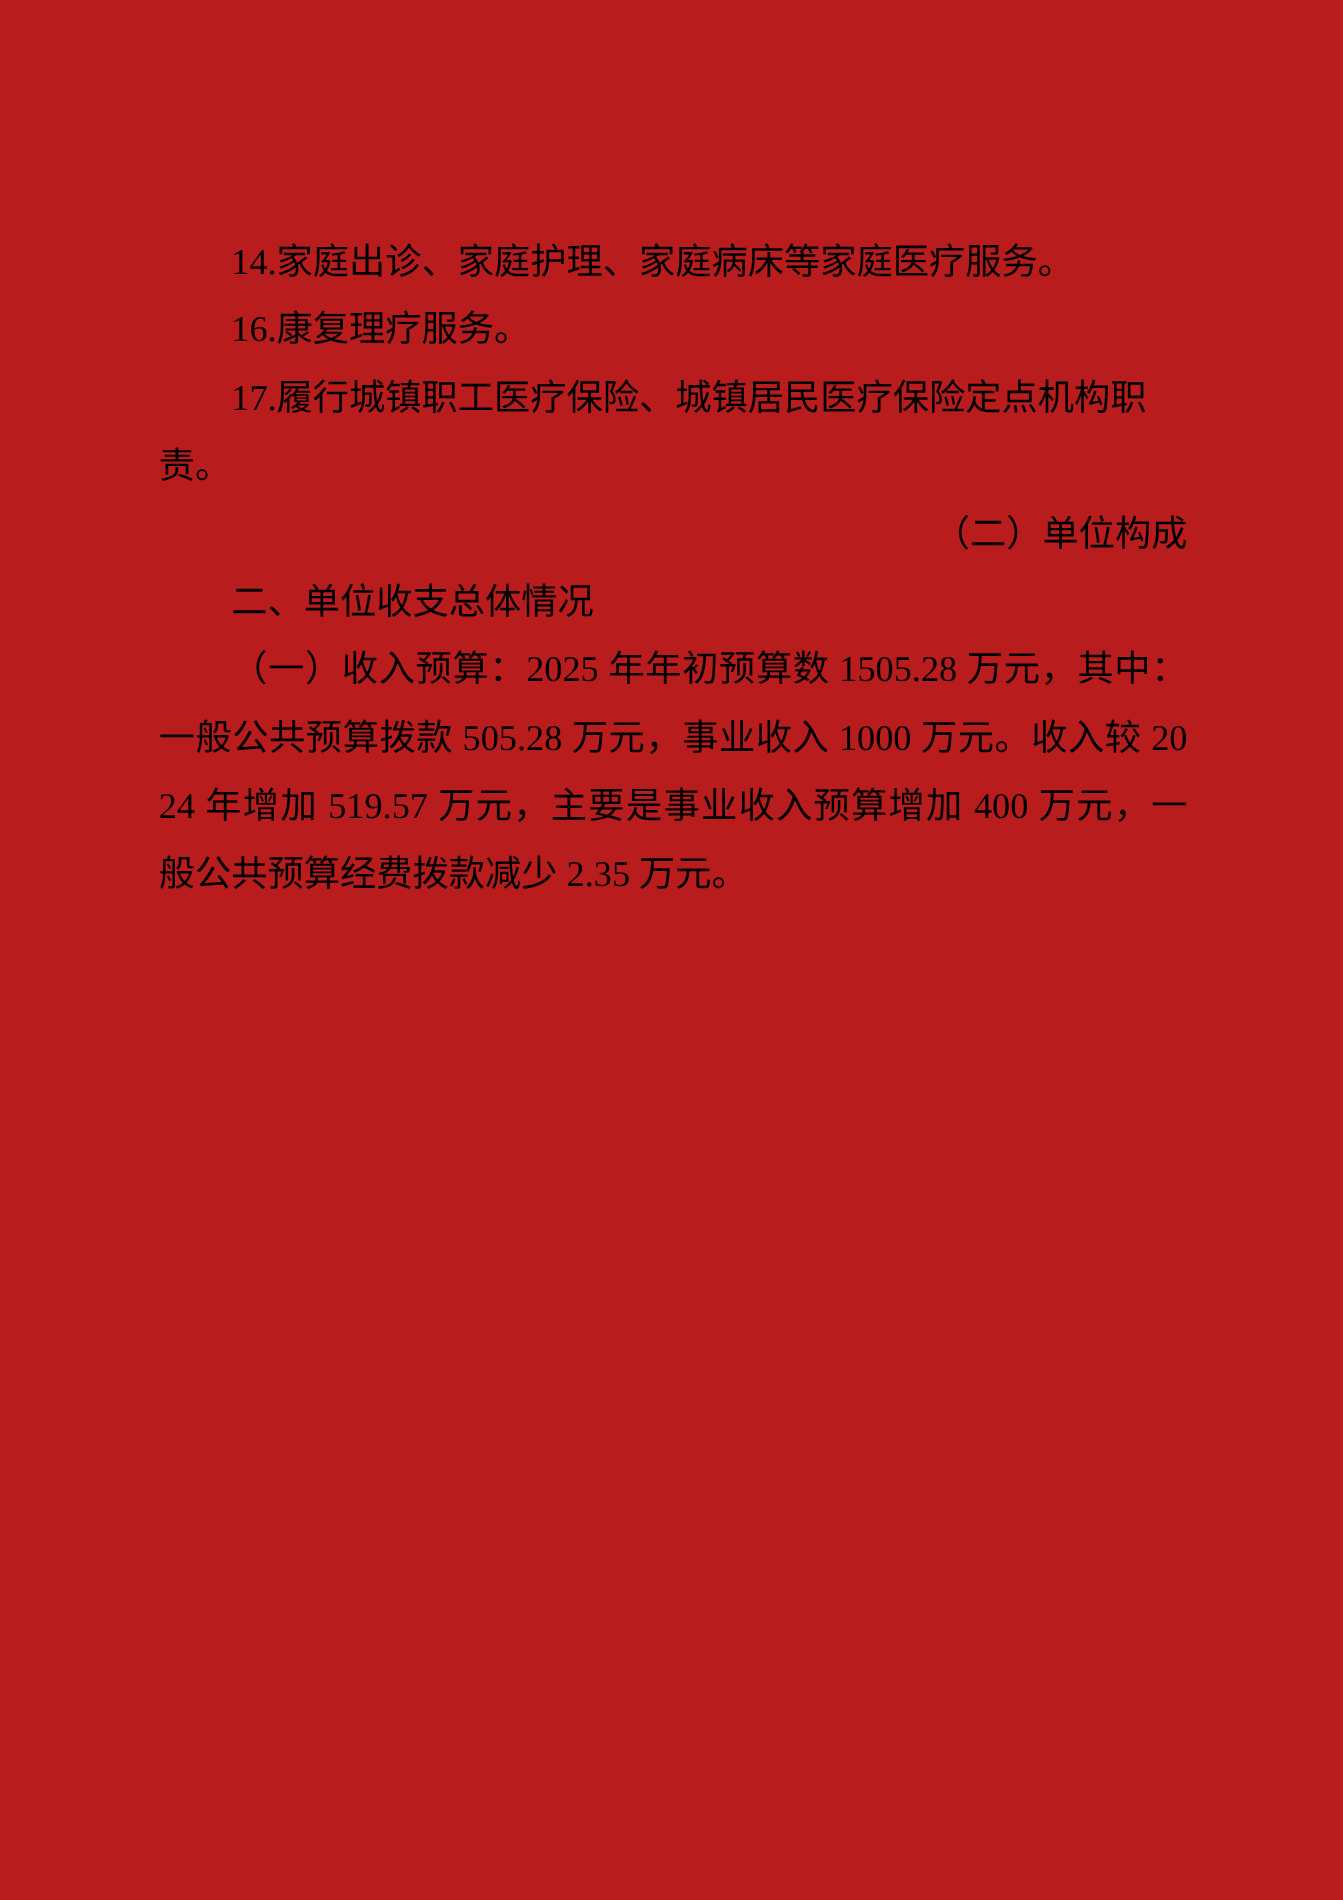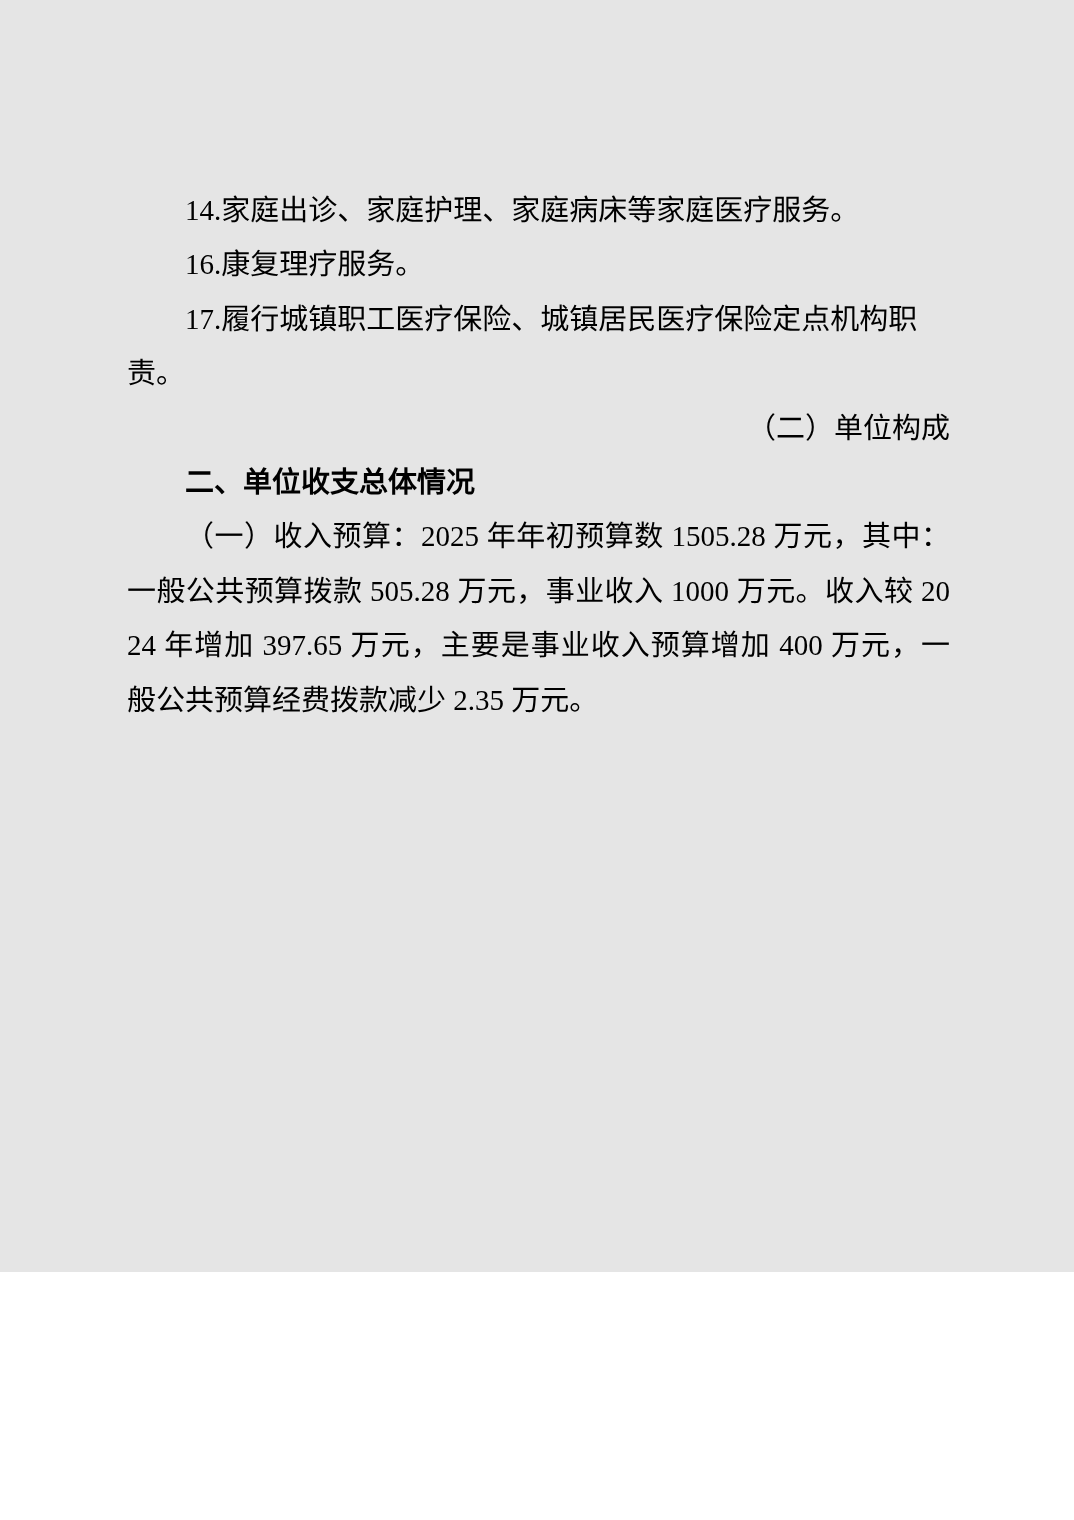--- a/index.html
+++ b/index.html
@@ -3,22 +3,22 @@
 <meta charset="utf-8">
 <style>
   html, body {
     margin: 0;
     padding: 0;
     background: #ffffff;
   }
   .page {
     position: relative;
     width: 1074px;
-    height: 1272px;
-    background: #e5e5e5;
+    height: 1520px;
+    background: #b91c1c;
     overflow: hidden;
   }
   .text-block {
     position: absolute;
     left: 127px;
     top: 183px;
     width: 823px;
   }
   .para {
     margin: 0;
@@ -27,35 +27,35 @@
     font-size: 29px;
     line-height: 54.4px;
     color: #000000;
     text-align: justify;
     text-justify: inter-character;
     text-indent: 2em;
     word-break: break-all;
   }
   .para.heading {
     font-family: "Liberation Sans", "DejaVu Sans", sans-serif;
-    font-weight: 700;
+    font-weight: 400;
     text-align: left;
   }
   .para.subheading {
     text-align: right;
   }
   .para.list-item {
     text-align: left;
   }
 </style>
 </head>
 <body>
 
 <div class="page">
   <div class="text-block" id="paragraphs">
       <p class="para list-item">14.家庭出诊、家庭护理、家庭病床等家庭医疗服务。</p>
       <p class="para list-item">16.康复理疗服务。</p>
       <p class="para list-item">17.履行城镇职工医疗保险、城镇居民医疗保险定点机构职责。</p>
       <p class="para subheading">（二）单位构成</p>
       <p class="para heading">二、单位收支总体情况</p>
-      <p class="para body">（一）收入预算：2025 年年初预算数 1505.28 万元，其中：一般公共预算拨款 505.28 万元，事业收入 1000 万元。收入较 2024 年增加 397.65 万元，主要是事业收入预算增加 400 万元，一般公共预算经费拨款减少 2.35 万元。</p>
+      <p class="para body">（一）收入预算：2025 年年初预算数 1505.28 万元，其中：一般公共预算拨款 505.28 万元，事业收入 1000 万元。收入较 2024 年增加 519.57 万元，主要是事业收入预算增加 400 万元，一般公共预算经费拨款减少 2.35 万元。</p>
     </div>
 </div>
 
 </body></html>

